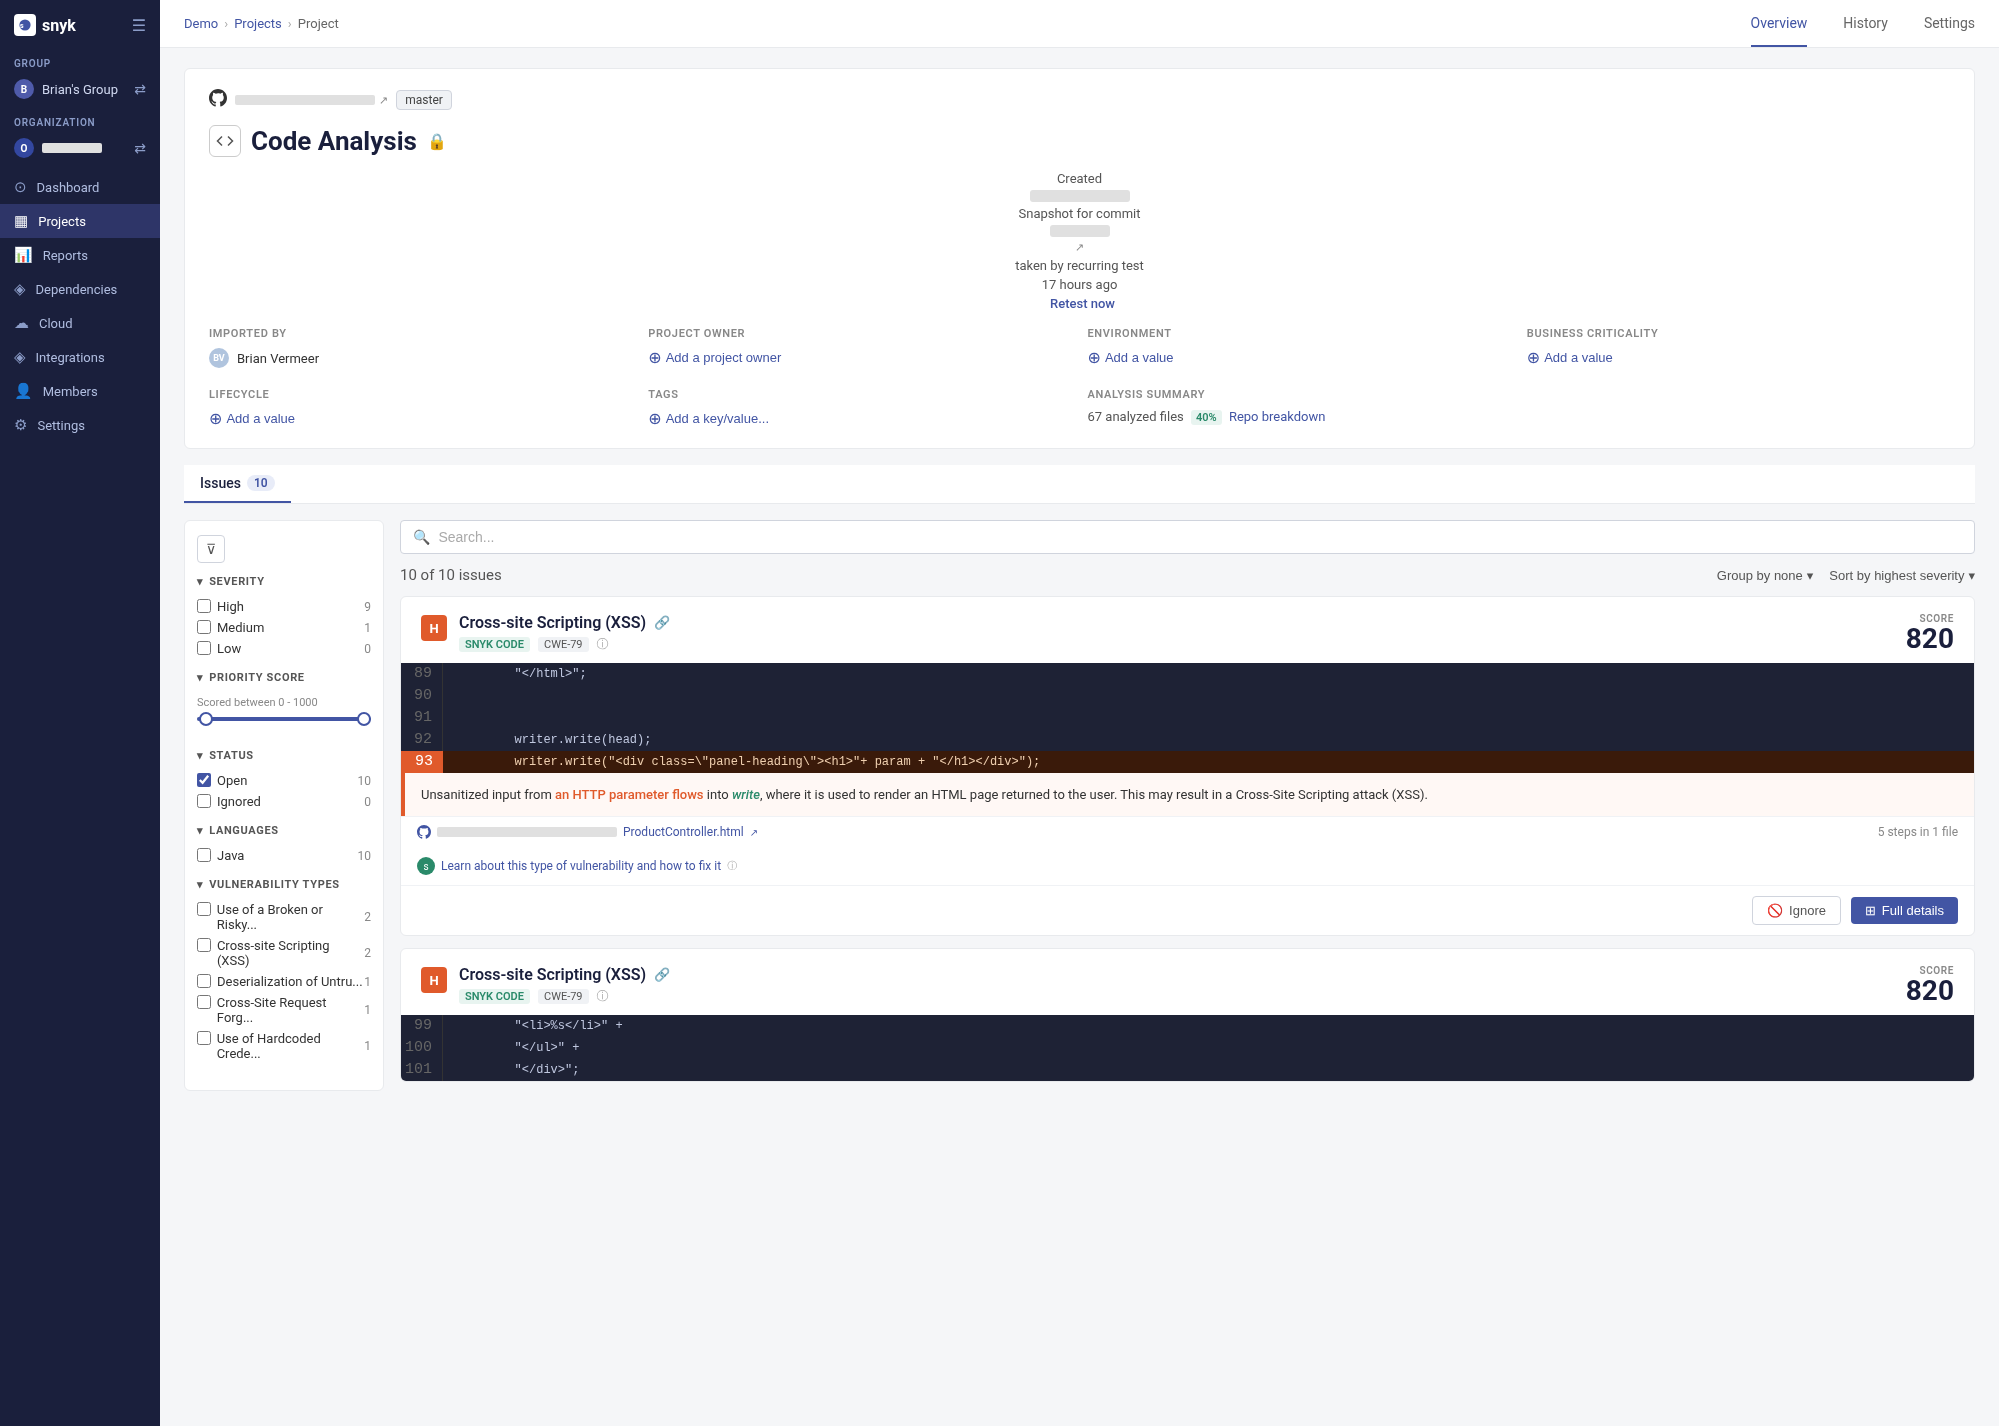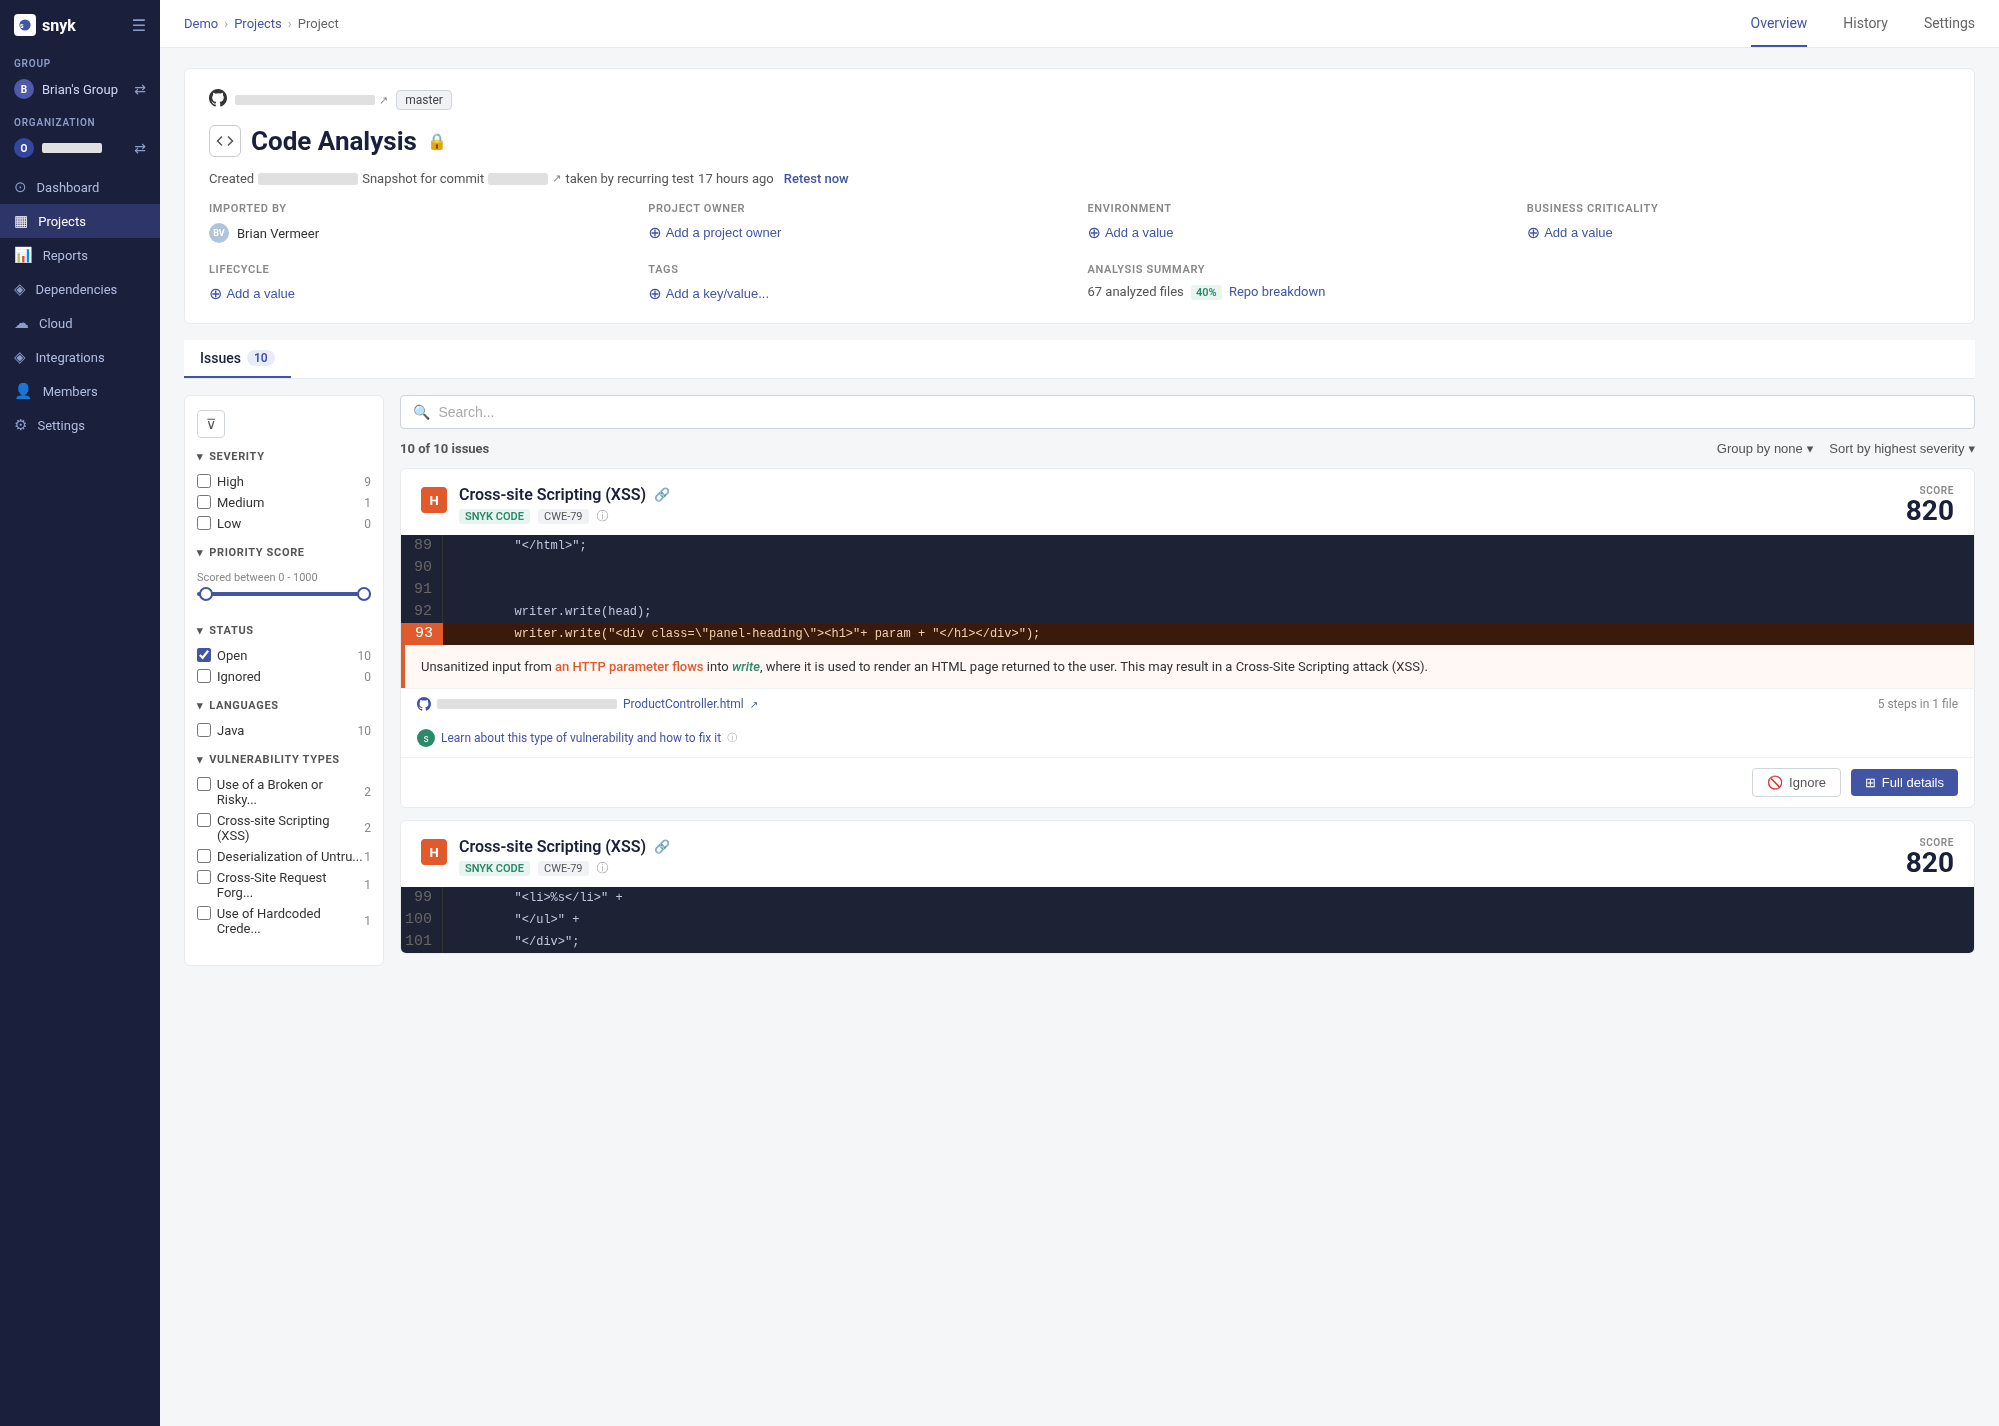--- a/index.html
+++ b/index.html
@@ -160,20 +160,21 @@
     }
     .project-title {
       font-size: 26px; font-weight: 700; color: #1a1f3c;
     }
     .lock-icon { color: #888; font-size: 16px; }
 
     .project-meta-row {
       font-size: 13px; color: #555;
       display: flex; align-items: center; gap: 4px;
       margin-bottom: 6px;
+      flex-direction: column;
     }
     .meta-blur {
       display: inline-block;
       background: #e0e0e0; height: 12px; width: 100px;
       border-radius: 3px; vertical-align: middle;
     }
     .meta-blur-sm {
       display: inline-block;
       background: #e0e0e0; height: 12px; width: 60px;
       border-radius: 3px; vertical-align: middle;
@@ -300,21 +301,21 @@
 
     
     .issues-panel {
       flex: 1;
       margin-top: 16px;
     }
     .issues-top-row {
       display: flex; align-items: center; justify-content: space-between;
       margin-bottom: 12px;
     }
-    .issues-count-text { font-size: 13px; color: #555; font-weight: bold; }
+    .issues-count-text { font-size: 15px; color: #555; }
     .issues-sort-row {
       display: flex; align-items: center; gap: 16px;
     }
     .sort-btn {
       display: flex; align-items: center; gap: 4px;
       font-size: 13px; color: #555; cursor: pointer;
       background: none; border: none;
     }
 
     .search-bar {

